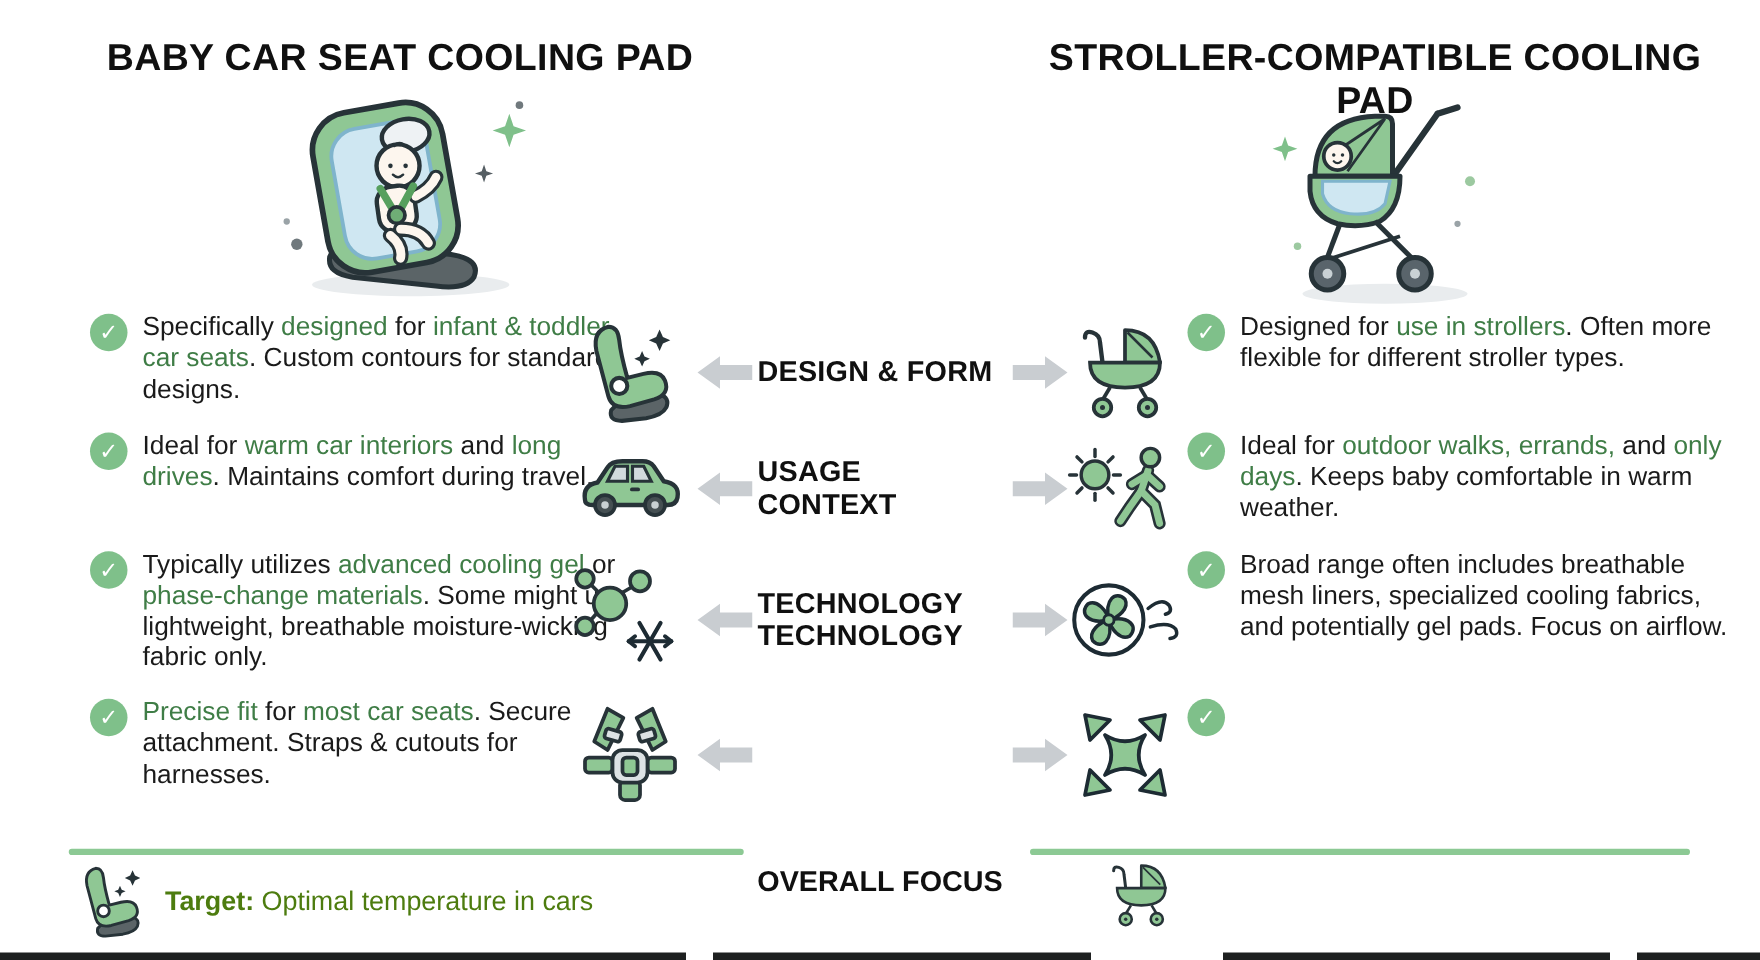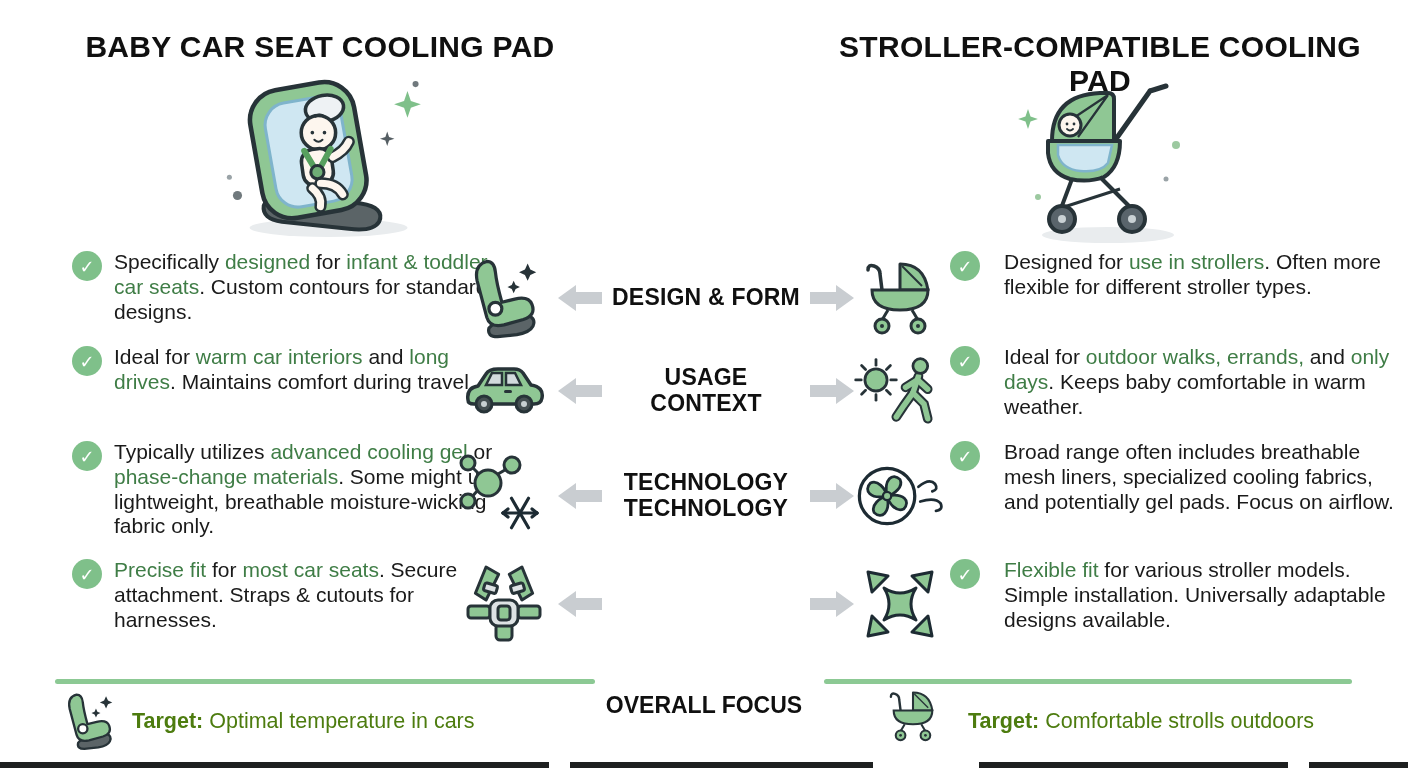--- a/index.html
+++ b/index.html
@@ -9,27 +9,27 @@
          letter-spacing:.3px;color:#101010;}
   .title.left{left:40px;} .title.right{left:820px;}
   .illus{position:absolute;}
   .row{position:absolute;left:0;width:1408px;}
   .left-item{position:absolute;left:72px;top:0;width:440px;display:flex;gap:12px;align-items:flex-start;}
   .right-item{position:absolute;left:950px;top:0;width:446px;display:flex;gap:12px;align-items:flex-start;}
   .check{flex:0 0 30px;width:30px;height:30px;border-radius:50%;background:var(--check_green);
          color:#fff;display:flex;align-items:center;justify-content:center;font-size:18px;font-weight:700;
          font-family:"DejaVu Sans",sans-serif;margin-top:1px;}
   .rich{margin:0;font-size:21px;line-height:1.18;color:#1a1a1a;}
-  .left-item .rich{width:392px;} .right-item .rich{width:400px;margin-left:12px;}
+  .left-item .rich{width:392px;} .right-item .rich{width:400px;}
   .hl{color:var(--highlight_green);font-weight:400;}
   .icon-left,.icon-right{position:absolute;top:0;height:100%;display:flex;align-items:center;justify-content:center;}
   .icon-left{left:452px;width:104px;} .icon-right{left:852px;width:96px;}
   .center{position:absolute;left:556px;top:0;width:300px;height:100%;
           display:flex;align-items:center;justify-content:space-between;}
-  .label{flex:1;font-size:23px;font-weight:800;color:#101010;text-align:center;line-height:1.12;
+  .label{flex:1;font-size:23px;font-weight:800;color:#101010;line-height:1.12;
          letter-spacing:.2px;padding:0 4px;}
   .arrow{flex:0 0 46px;}
   .divider-line{position:absolute;height:5px;border-radius:3px;background:var(--divider_green);top:679px;}
   .divider-line.l{left:55px;width:540px;} .divider-line.r{left:824px;width:528px;}
   .overall{position:absolute;left:588px;top:692px;width:232px;text-align:center;
            font-size:23px;font-weight:800;color:#101010;}
   .target-text{position:absolute;top:709px;font-size:21.5px;color:#4d7c0f;}
   .target-text b{font-weight:700;}
   .t-left{left:132px;} .t-right{left:968px;}
   .t-icon{position:absolute;}
@@ -297,21 +297,20 @@
           <path d="M24 24 Q40 34 56 24 Q46 40 56 56 Q40 46 24 56 Q34 40 24 24 Z"></path>
           <path d="M8 8 L28 12 L12 28 Z"></path>
           <path d="M72 8 L68 28 L52 12 Z"></path>
           <path d="M72 72 L52 68 L68 52 Z"></path>
           <path d="M8 72 L12 52 L28 68 Z"></path>
         </g>
       </svg>
     </div>
     <div class="right-item">
       <span class="check">✓</span>
-      <p class="rich"><span class="hl">Flexible fit</span><span> for various stroller models. Simple installation. Universally adaptable designs available.</span></p>
     </div>
   </section>
 
   <div class="divider-line l"></div>
   <div class="overall">OVERALL FOCUS</div>
   <div class="divider-line r"></div>
 
   <div class="t-icon" style="left:58px;top:690px">
     <svg viewBox="0 0 80 80" width="62" height="62">
       <path d="M30 64 L62 56 Q70 59 67 66 Q64 72 52 74 L34 76 Q24 76 26 68 Z" fill="#5b6467" stroke="#273338" stroke-width="3" stroke-linejoin="round"></path>
@@ -330,16 +329,15 @@
       <path d="M44 8 L64 28" stroke="#273338" stroke-width="2"></path>
       <path d="M14 32 L70 32 Q70 52 42 52 Q14 52 14 32 Z" fill="#8fc794" stroke="#273338" stroke-width="3"></path>
       <line x1="30" y1="52" x2="24" y2="62" stroke="#273338" stroke-width="3"></line>
       <line x1="54" y1="52" x2="60" y2="62" stroke="#273338" stroke-width="3"></line>
       <circle cx="24" cy="68" r="7" fill="#8fc794" stroke="#273338" stroke-width="3"></circle>
       <circle cx="60" cy="68" r="7" fill="#8fc794" stroke="#273338" stroke-width="3"></circle>
       <circle cx="24" cy="68" r="2" fill="#273338"></circle>
         <circle cx="60" cy="68" r="2" fill="#273338"></circle>
     </svg>
   </div>
-  <div class="target-text t-right"><b>Target:</b><span> Comfortable strolls outdoors</span></div>
 
   <div class="bottom-bar"></div>
 </div>
 
 </body></html>

